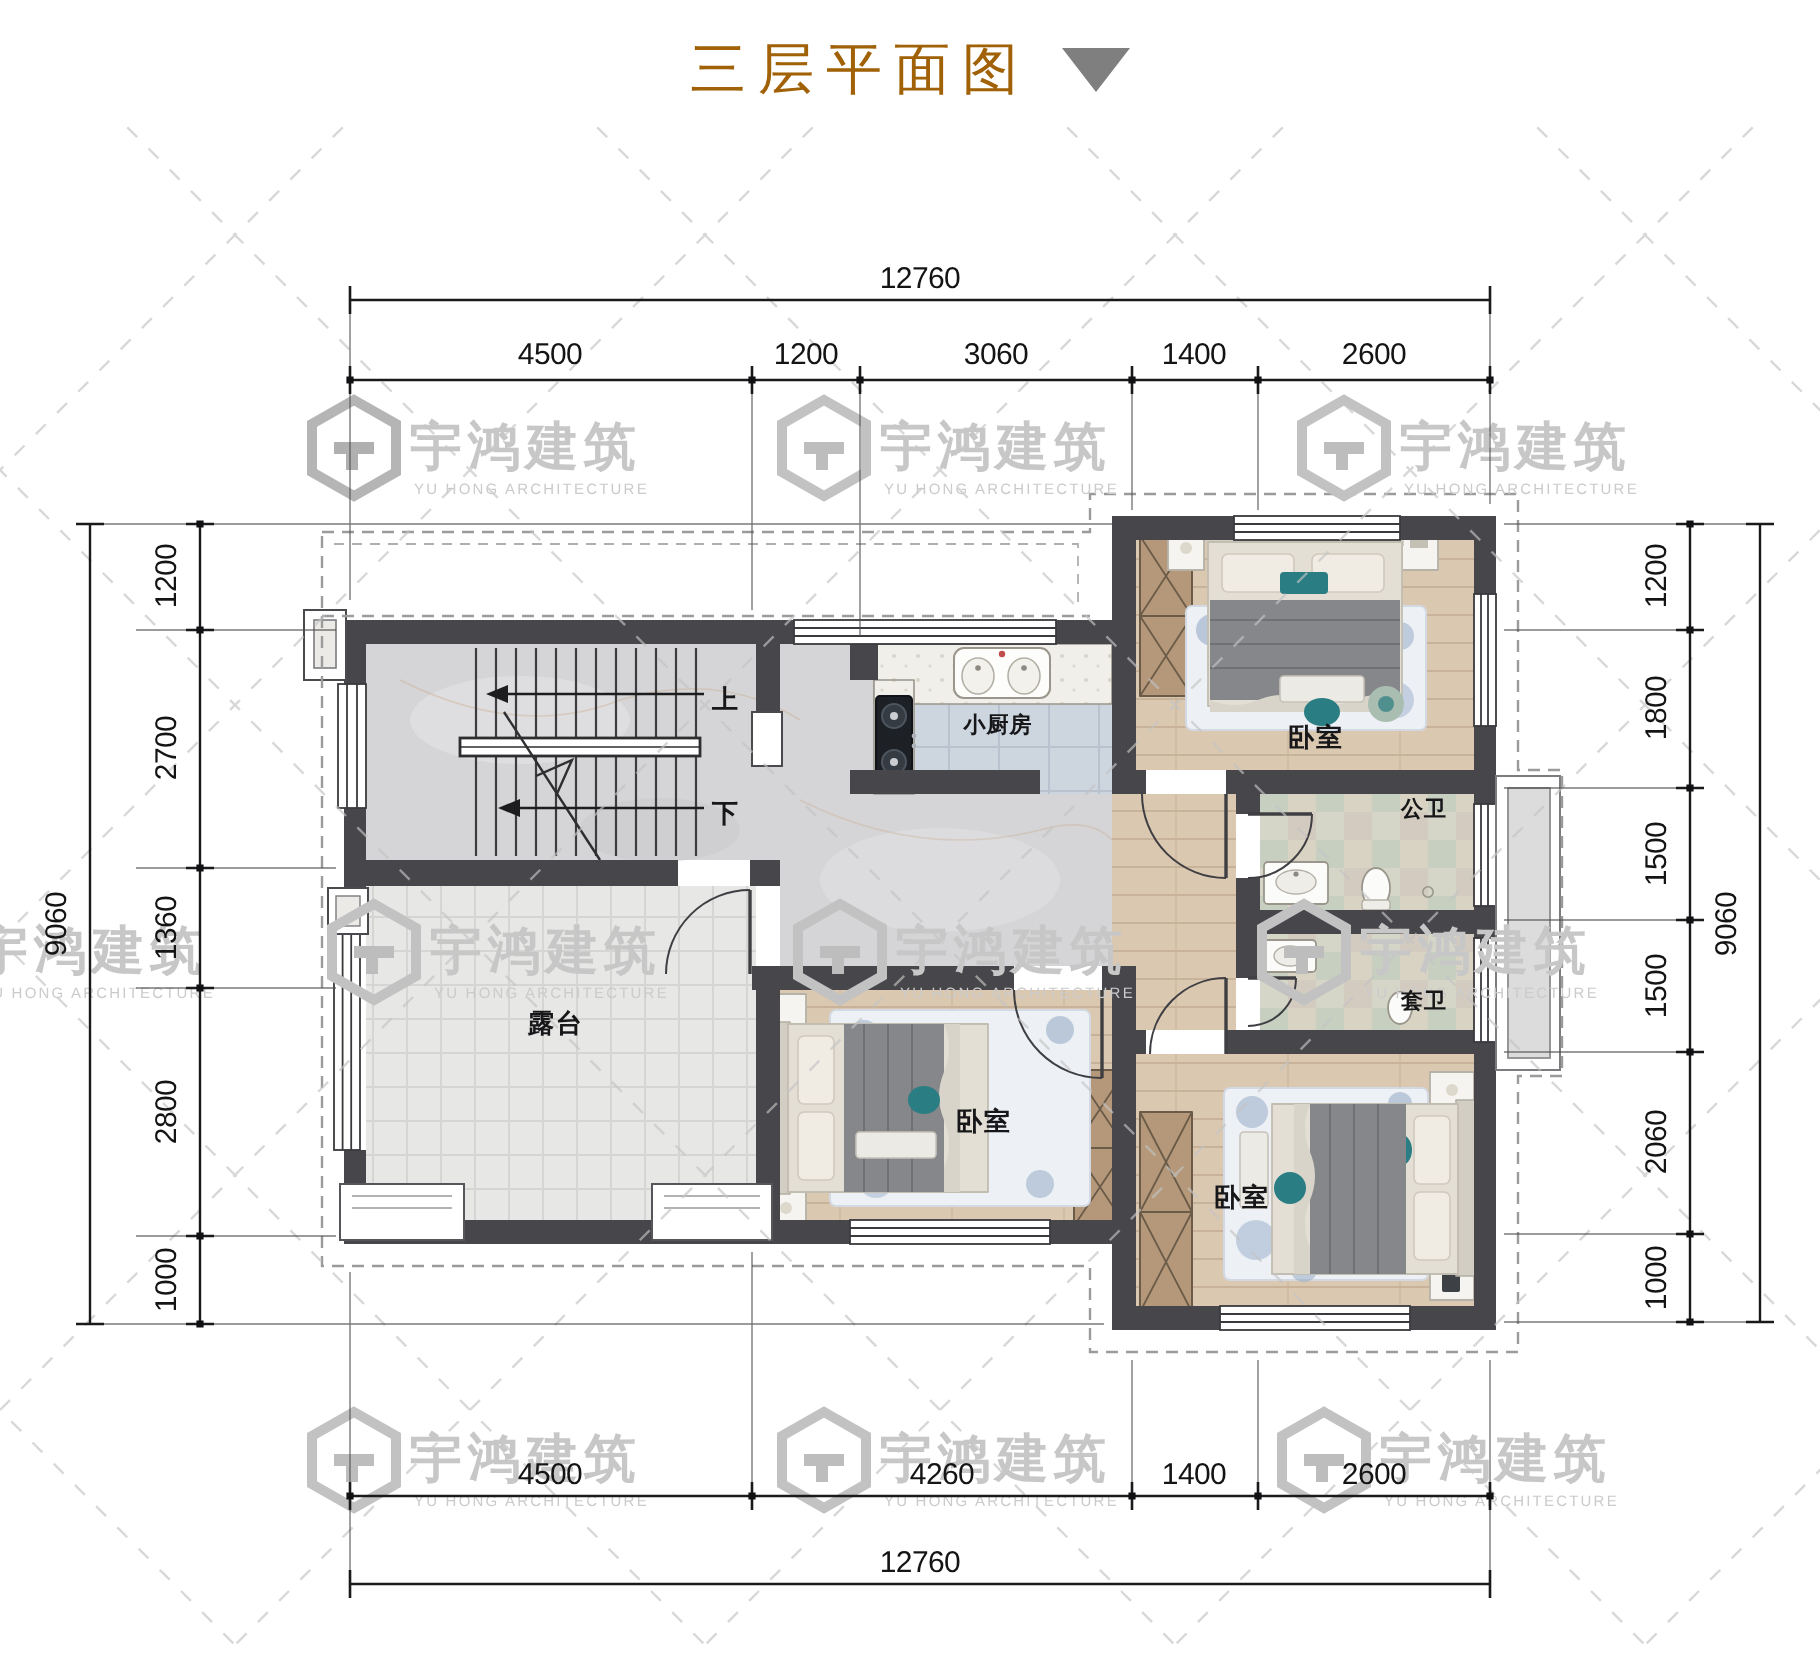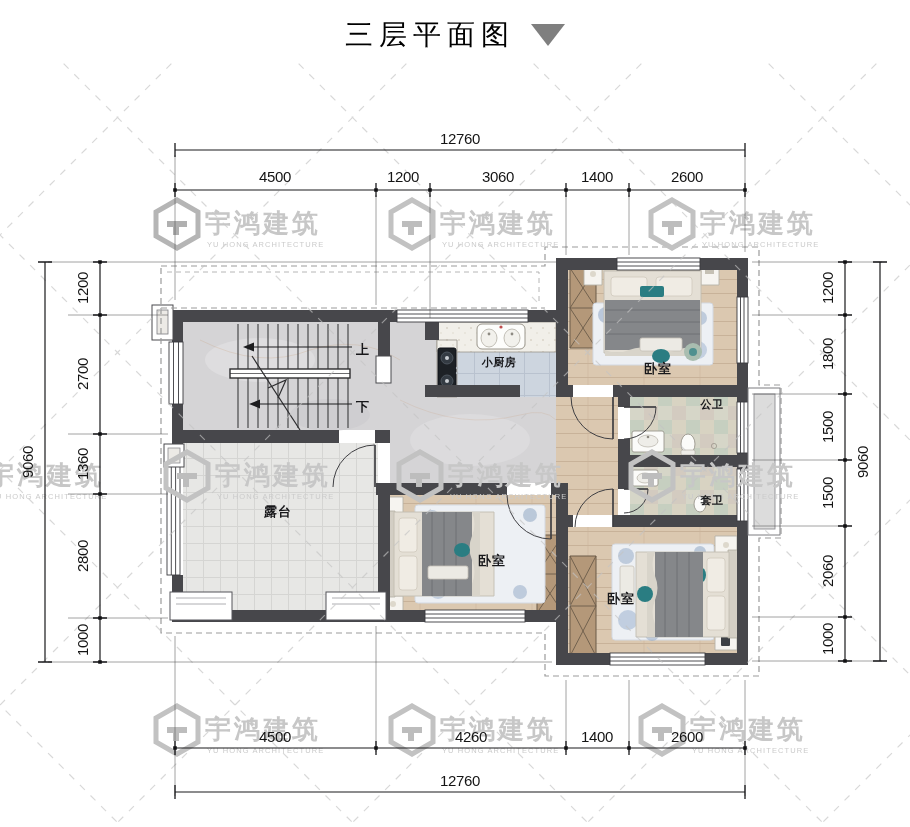--- a/index.html
+++ b/index.html
@@ -1,20 +1,20 @@
 <!DOCTYPE html>
 <html><head>
 <meta charset="utf-8">
 <style>
   html,body{margin:0;padding:0;background:#ffffff;}
   .canvas{position:relative;width:910px;height:827px;background:#ffffff;overflow:hidden;
           font-family:"Liberation Sans",sans-serif;}
   .title-bar{position:absolute;top:16px;left:0;width:100%;display:flex;justify-content:center;
              align-items:center;gap:16px;z-index:30;}
-  .title-text{font-size:28px;color:#000000;letter-spacing:6px;font-weight:500;
+  .title-text{font-size:28px;color:#a16207;letter-spacing:6px;font-weight:500;
               font-family:"Liberation Sans",sans-serif;}
   .title-caret{width:0;height:0;border-left:17px solid transparent;border-right:17px solid transparent;
                border-top:22px solid #7f7f7f;}
   svg{position:absolute;top:0;left:0;}
   text{font-family:"Liberation Sans",sans-serif;}
   .dim{font-size:15px;fill:#141414;letter-spacing:-0.3px;}
   .room{font-size:13px;fill:#17171a;font-weight:700;letter-spacing:1px;}
   .room-sm{font-size:11px;fill:#17171a;font-weight:700;letter-spacing:0.5px;}
   .wm-big{font-size:26px;font-weight:700;fill:#c7c7c7;letter-spacing:3px;}
   .wm-sub{font-size:7.5px;fill:#cbcbcb;letter-spacing:1.1px;}

